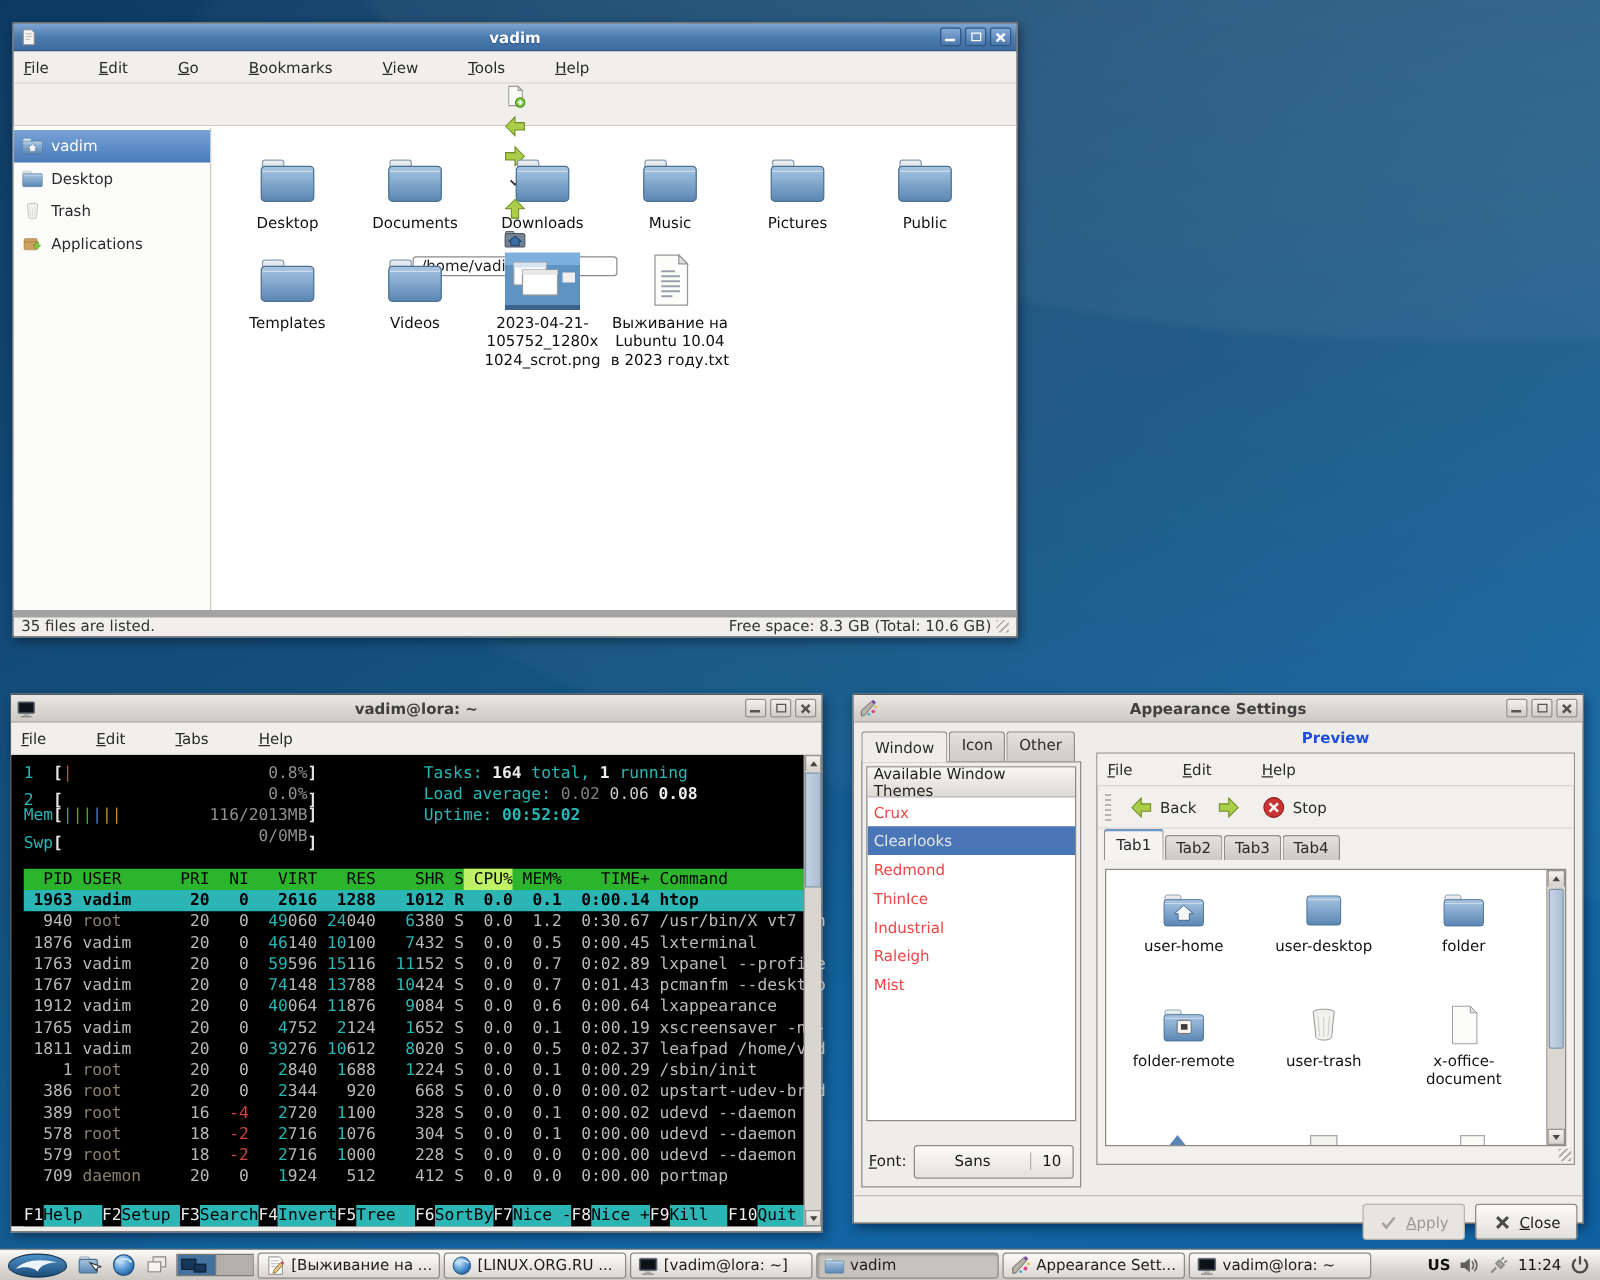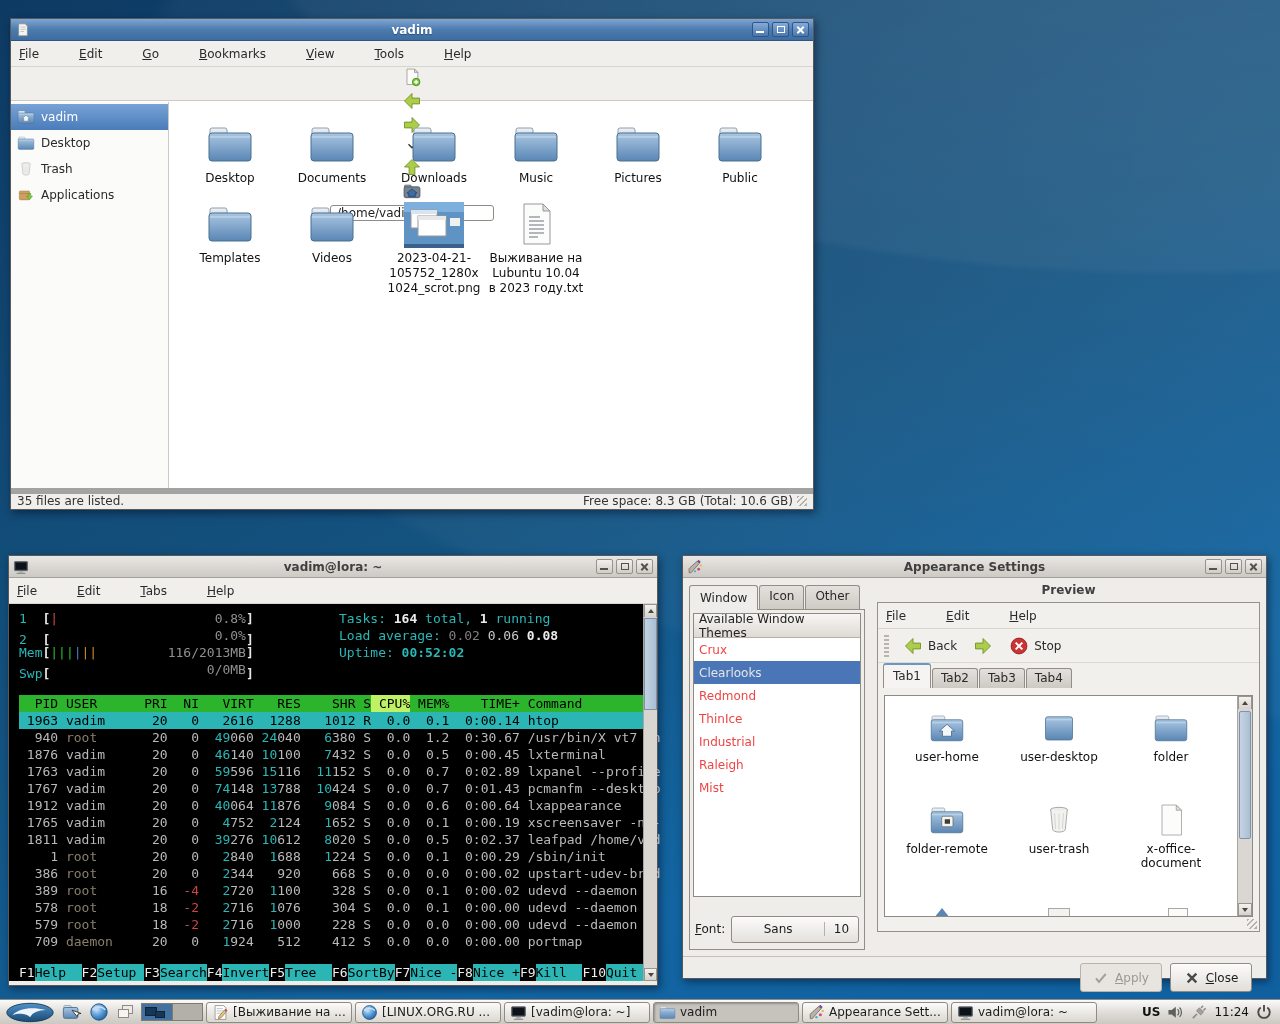--- a/index.html
+++ b/index.html
@@ -94,21 +94,21 @@
   .proc-rows { flex:0 0 auto; }
   .proc-row { height:17px; white-space:pre; }
   .proc-row span { display:inline-block; }
   .c-pid{width:5ch;text-align:right} .c-user{width:10ch;text-align:left;padding-left:1ch}
   .c-pri{width:4ch;text-align:right} .c-ni{width:4ch;text-align:right}
   .c-virt{width:7ch;text-align:right} .c-res{width:6ch;text-align:right} .c-shr{width:7ch;text-align:right}
   .c-s{width:2ch;text-align:right} .c-cpu{width:5ch;text-align:right} .c-mem{width:5ch;text-align:right}
   .c-time{width:9ch;text-align:right} .c-cmd{padding-left:1ch}
   .proc-hdr .c-cmd { font-weight:normal; }
   .proc-hdr .sort { background:#bef264; }
-  .proc-row.selected { background:#2cb5b5; color:#000; }
+  .proc-row.selected { background:#2cb5b5; color:#000;font-weight:bold; }
   .proc-row .hi { color:#2ab7b7; }
   .proc-row .c-ni.neg { color:#cc4444; }
   .proc-row .c-user.dim { color:#8a7f6a; }
   .fkeys { margin-top:auto; display:flex; height:17px; white-space:pre; }
   .fk { display:flex; }
   .fk-key { color:#eee; background:#000; }
   .fk-label { background:#2cb5b5; color:#000; width:6ch; }
   .fk:last-child .fk-label { flex:1; }
 
   
@@ -119,21 +119,21 @@
   .nb-tab.active { background:#efedea; padding:5px 10px 6px; position:relative; z-index:2; }
   .nb-panel { position:absolute; left:6px; top:31px; width:176px; height:341px; border:1px solid #928e87; background:#efedea; }
   .theme-list { position:absolute; left:3px; top:3px; right:3px; height:284px; border:1px solid #8d8983; background:#fff; overflow:hidden; }
   .tl-header { height:24px; background:linear-gradient(#f7f6f4,#dedad4); border-bottom:1px solid #b5b1aa; display:flex; align-items:center; padding:0 5px; color:#222; }
   .theme-item { height:23px; display:flex; align-items:center; padding:0 5px; color:#ef4444; }
   .theme-item.selected { background:#4a76b8; color:#e5e5e5; }
   .font-row { position:absolute; left:3px; bottom:6px; right:3px; height:28px; display:flex; align-items:center; gap:6px; padding:0 2px; }
   .font-btn { flex:1; height:27px; border:1px solid #908c85; border-radius:3px; background:linear-gradient(#fcfbfa,#e4e1dc); display:flex; align-items:center; }
   .font-name { flex:1; text-align:center; }
   .font-size { width:34px; text-align:center; border-left:1px solid #b5b1aa; }
-  .pv-heading { position:absolute; left:194px; top:5px; width:383px; text-align:center; font-weight:bold; color:#404040; }
+  .pv-heading { position:absolute; left:194px; top:5px; width:383px; text-align:center; font-weight:bold; color:#1d4ed8; }
   .preview { position:absolute; left:194px; top:24px; width:383px; height:330px; border:1px solid #969289; background:#f2f0ed; }
   .preview .menubar { height:26px; background:#f2f0ed; }
   .pv-toolbar { height:34px; display:flex; align-items:center; gap:8px; padding:0 4px; border-bottom:1px solid #dcd8d2; }
   .handle { width:5px; height:22px; margin:0 2px;
     background:repeating-linear-gradient(#b9b5ae 0 2px,transparent 2px 4px); }
   .pv-btn { display:flex; align-items:center; gap:5px; padding:2px 4px; color:#2a2a2a; }
   .pv-btn svg { width:20px; height:20px; }
   .pv-tabs { display:flex; align-items:flex-end; height:25px; padding-left:5px; }
   .pv-tab { padding:2px 8px 3px; border:1px solid #928e87; border-bottom:none; background:linear-gradient(#e4e1dd,#cdc9c3); border-radius:3px 3px 0 0; margin-right:1px; color:#2a2a2a; }
   .pv-tab.active { background:#f6f4f2; padding:4px 9px 5px; border-top:2px solid #6d96c4; }
@@ -141,21 +141,21 @@
   .iv-inner { display:flex; flex-wrap:wrap; padding:8px 2px 0 6px; }
   .pv-cell { width:112px; height:92px; display:flex; flex-direction:column; align-items:center; }
   .pv-cell .ic { height:42px; display:flex; align-items:flex-end; }
   .pv-cell svg { width:36px; height:36px; }
   .pv-label { margin-top:4px; text-align:center; line-height:14px; max-width:100px; overflow-wrap:anywhere; color:#111; }
   .iv-scroll { position:absolute; right:0; top:0; bottom:0; width:15px; background:#dad7d2; border-left:1px solid #a8a49e; }
   .iv-thumb { position:absolute; left:1px; right:1px; top:15px; height:128px; background:linear-gradient(90deg,#c6d4e4,#aabfd5); border:1px solid #7e93ab; border-radius:2px; }
   .pv-grip { position:absolute; right:2px; bottom:2px; width:10px; height:10px;
     background:repeating-linear-gradient(135deg,#b5b1aa 0 1.5px,transparent 1.5px 4px); }
   .app-sep { position:absolute; left:0; right:0; top:378px; border-top:1px solid #c5c1ba; }
-  .app-btns { position:absolute; right:14px; top:385px; display:flex; gap:8px; }
+  .app-btns { position:absolute; right:4px; top:385px; display:flex; gap:8px; }
   .dlg-btn { height:29px; min-width:82px; display:flex; align-items:center; justify-content:center; gap:6px; border:1px solid #908c85; border-radius:3px; background:linear-gradient(#fcfbfa,#e2dfda); color:#1c1c1c; }
   .dlg-btn svg { width:16px; height:16px; }
   .dlg-btn.disabled { color:#9b9891; background:#e8e5e0; border-color:#b7b3ac; }
 
   
   #taskbar { position:absolute; left:0; right:0; bottom:0; height:25px; background:linear-gradient(#fbfaf8,#dcd9d4 60%,#ccc8c2); border-top:1px solid #8f8b84; display:flex; align-items:center; padding:0 3px; gap:3px; }
   .tb-start { width:54px; height:21px; }
   .tb-launch { width:24px; height:21px; display:flex; align-items:center; justify-content:center; }
   .tb-launch svg { width:20px; height:20px; }
   .pager { display:flex; height:18px; border:1px solid #7e7a74; }

